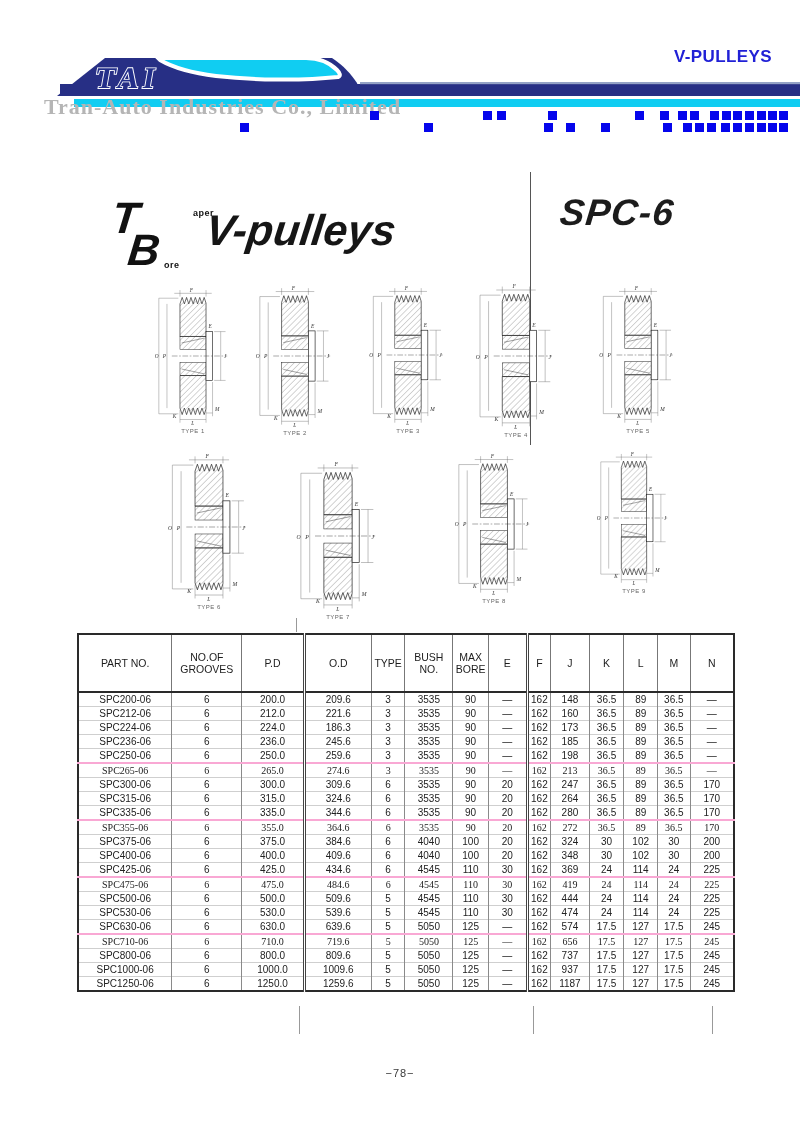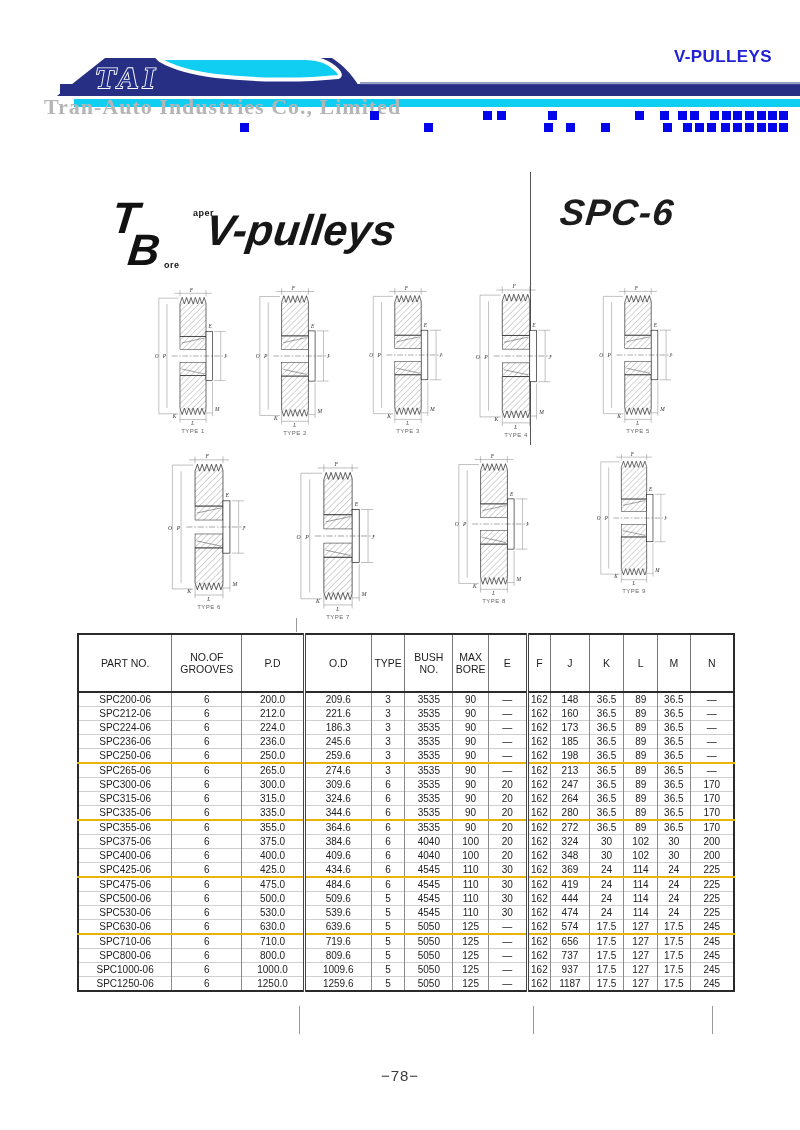--- a/index.html
+++ b/index.html
@@ -41,24 +41,24 @@
   table.spec{border-collapse:collapse;table-layout:fixed;width:658px;border:2px solid #2a2a2a;background:#fff;padding-left:25px;}
   table.spec th{
     height:56px;font-size:10.5px;font-weight:normal;color:#1d1d1d;text-align:center;
     border:1px solid #777;border-bottom:2px solid #2a2a2a;white-space:pre-line;line-height:12px;padding:0;
   }
   table.spec td{
     height:13px;font-size:10px;color:#222;text-align:center;padding:0;line-height:13px;
     border-left:1px solid #8a8a8a;border-right:1px solid #8a8a8a;border-top:1px solid #cfcfcf;
     overflow:hidden;white-space:nowrap;
   }
-  table.spec tr.group-start td{border-top:2px solid #eab308;}
+  table.spec tr.group-start td{border-top:2px solid #f9a8d4;font-family:Liberation Serif, serif;}
   table.spec .dbl{border-left:3px double #444;}
   
-  .page-number{position:absolute;left:0;top:1067px;width:800px;text-align:center;font-size:15px;color:#3a3a3a;letter-spacing:1px;}
+  .page-number{position:absolute;left:0;top:1067px;width:800px;text-align:center;font-size:11px;color:#3a3a3a;letter-spacing:1px;}
 </style>
 </head>
 <body>
 
 <svg width="0" height="0" style="position:absolute" aria-hidden="true">
   <defs>
     <pattern id="hatchPat" width="5" height="5" patternUnits="userSpaceOnUse" patternTransform="rotate(45)">
       <line x1="0" y1="0" x2="0" y2="5" stroke="#8d8d8d" stroke-width="0.9"></line>
     </pattern>
     <symbol id="pulleySym" viewBox="0 0 112 172">

